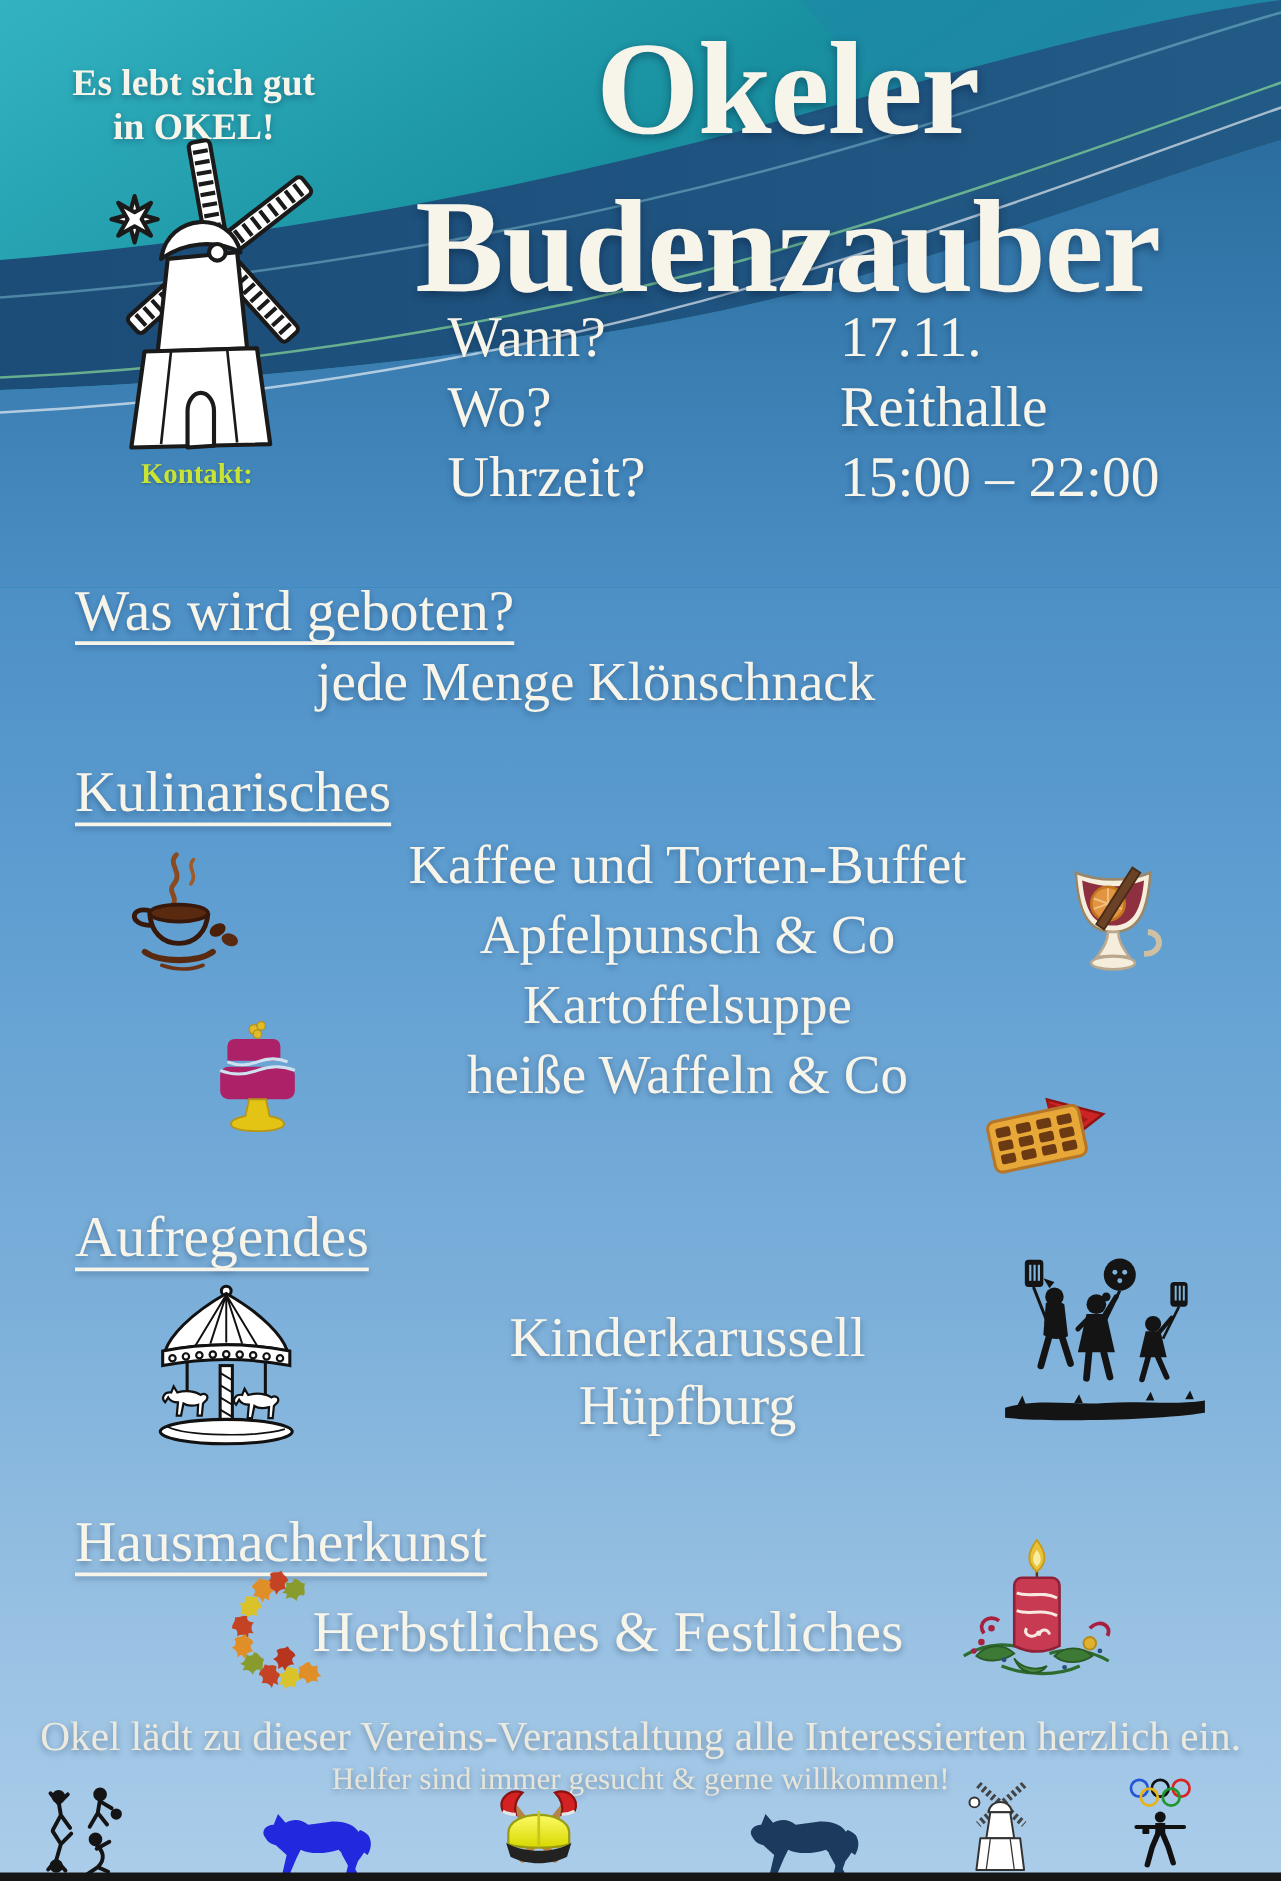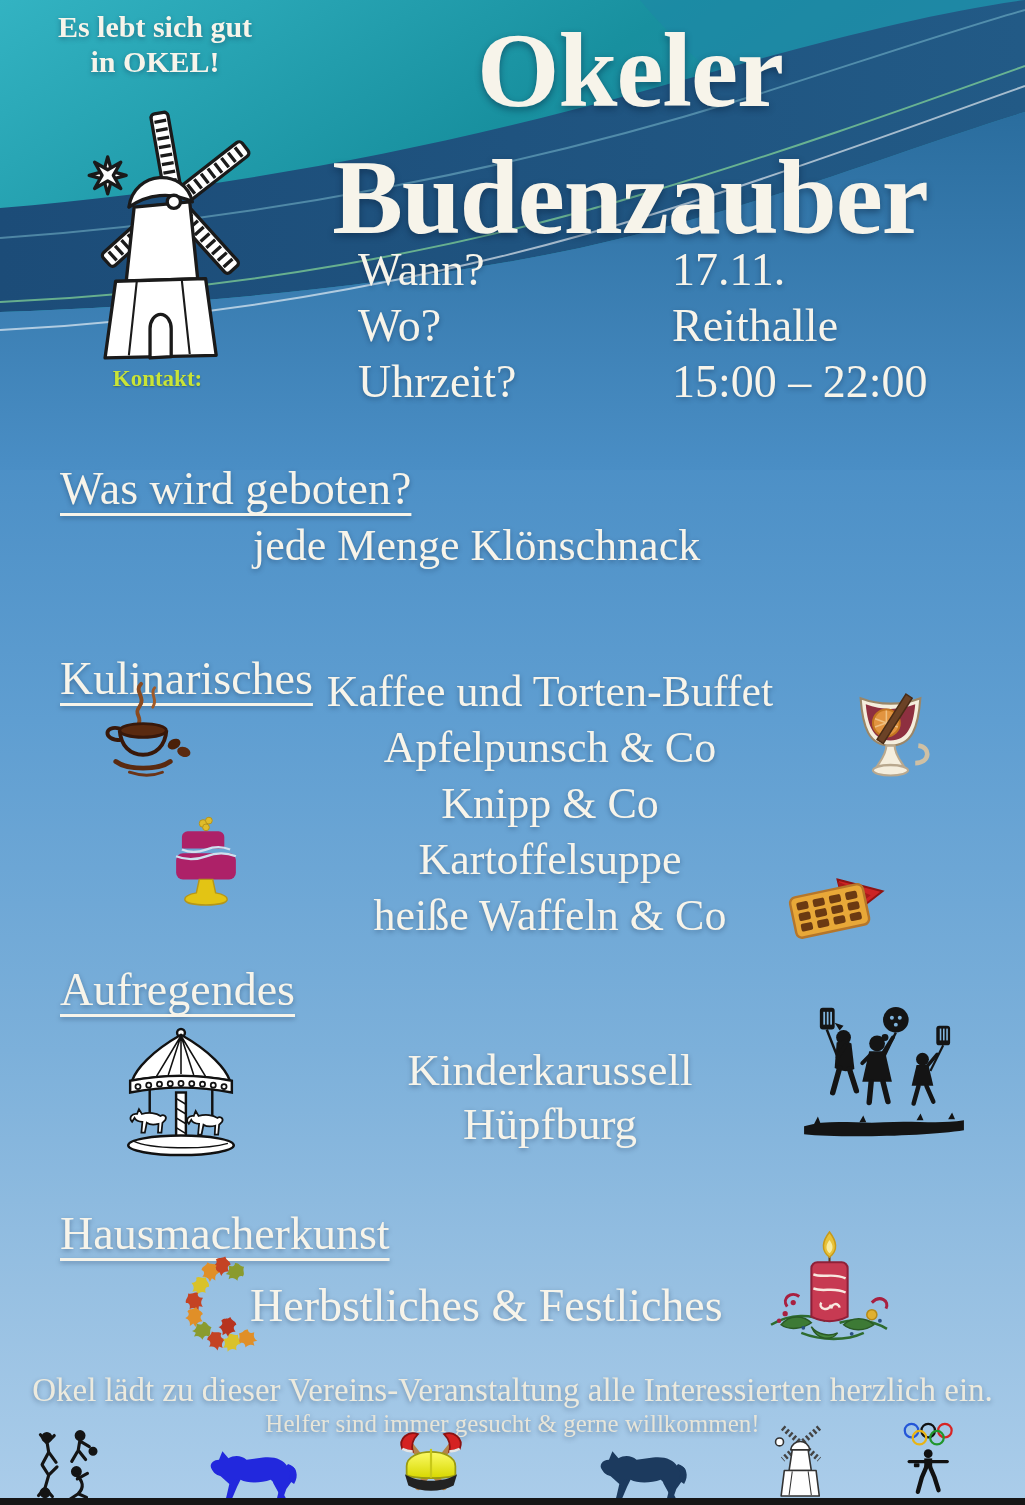--- a/index.html
+++ b/index.html
@@ -5,21 +5,21 @@
   html,body{margin:0;padding:0;background:#666;}
   .poster{
     position:relative;width:1025px;height:1505px;overflow:hidden;
     font-family:"Liberation Serif","DejaVu Serif",serif;color:#f7f4ea;
     background:linear-gradient(180deg,#2a6d9e 0px,#4a8ec5 435px,#5f9ed1 720px,#7cb0da 1050px,#97c0e2 1290px,#abcdea 1505px);
   }
   .abs{position:absolute;}
   .ctr{text-align:center;}
   .sh{text-shadow:0 2px 5px rgba(8,30,60,.35);}
   .title{font-size:106px;font-weight:bold;line-height:1.0;letter-spacing:-1px;text-shadow:0 3px 7px rgba(5,25,50,.45);}
-  .tagline{font-size:30px;line-height:1.15;font-weight:bold;}
+  .tagline{font-size:30px;line-height:1.15;font-weight:bold;margin-top:40px;}
   .contact{font-size:23px;font-weight:bold;color:#c9e437;line-height:1.25;text-shadow:0 1px 2px rgba(20,40,20,.4);}
   .q{font-size:46px;}
   .heading{font-size:46px;}
   .underl{text-decoration:underline;text-decoration-thickness:3px;text-underline-offset:9px;text-decoration-skip-ink:none;}
   .item{font-size:44px;line-height:56px;}
   .item2{font-size:45px;line-height:54px;}
   .big46{font-size:46px;}
   .note{font-size:31px;}
   .suffix{font-size:36px;}
   .footer1{font-size:33px;color:#eceade;}
@@ -111,25 +111,24 @@
     <div class="abs q sh" style="left:672px;top:243px;">17.11.</div>
     <div class="abs q sh" style="left:358px;top:299px;">Wo?</div>
     <div class="abs q sh" style="left:672px;top:299px;">Reithalle</div>
     <div class="abs q sh" style="left:358px;top:355px;">Uhrzeit?</div>
     <div class="abs q sh" style="left:672px;top:355px;">15:00 – 22:00</div>
   </div>
 
   <div class="abs heading underl sh" style="left:60px;top:462px;">Was wird geboten?</div>
   <div class="abs item sh" style="left:253px;top:518px;">jede Menge Klönschnack</div>
 
-  <div class="abs heading underl sh" style="left:60px;top:607px;margin-top:45px;">Kulinarisches</div>
+  <div class="abs heading underl sh" style="left:60px;top:607px;">Kulinarisches</div>
   <div class="abs ctr" style="left:230px;top:664px;width:640px;">
     <div class="item sh">Kaffee und Torten-Buffet</div>
     <div class="item sh">Apfelpunsch &amp; Co</div>
-    <div class="item sh">Knipp &amp; Co</div>
     <div class="item sh">Kartoffelsuppe</div>
     <div class="item sh">heiße Waffeln &amp; Co</div>
   </div>
 
   <svg class="abs" style="left:88px;top:678px" width="112" height="102" viewBox="0 0 110 105">
     <path d="M52,6 C44,14 58,20 50,30 C44,37 54,40 49,48" stroke="#8a4a20" stroke-width="4" fill="none" stroke-linecap="round"></path>
     <path d="M66,10 C60,16 70,22 64,30" stroke="#a05a28" stroke-width="3" fill="none" stroke-linecap="round"></path>
     <path d="M30,52 C14,48 12,64 31,64" fill="none" stroke="#38180a" stroke-width="4"></path>
     <path d="M30,54 C31,70 41,79 54,79 C67,79 77,70 78,54" fill="none" stroke="#38180a" stroke-width="4"></path>
     <ellipse cx="54" cy="54" rx="24" ry="7" fill="#5a2a10" stroke="#38180a" stroke-width="3"></ellipse>

